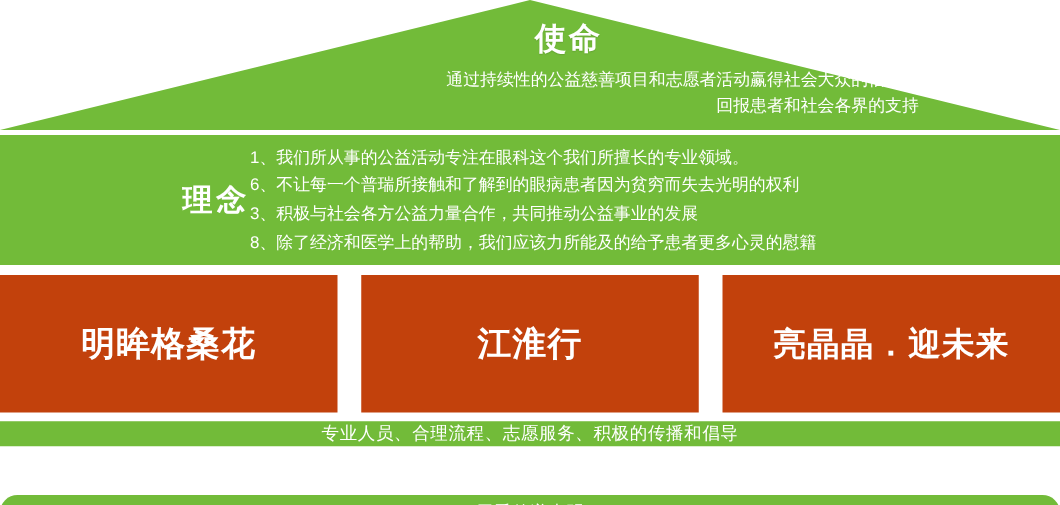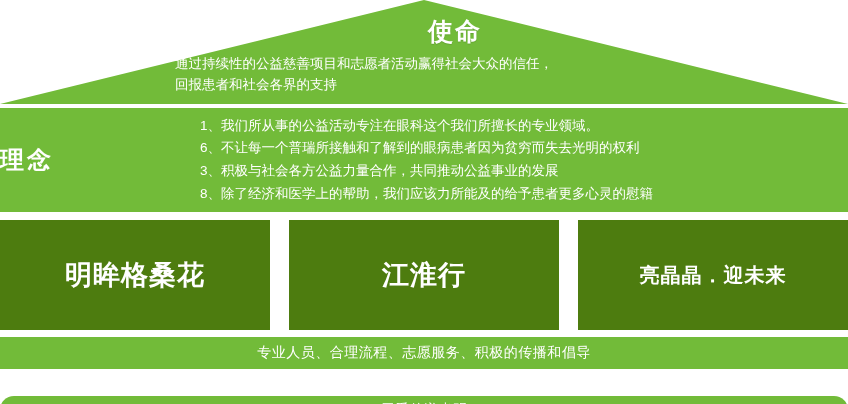--- a/index.html
+++ b/index.html
@@ -47,41 +47,41 @@
     font-weight: bold;
     letter-spacing: 2px;
     line-height: 1.05;
     text-shadow: 0 1px 1px rgba(0,0,0,0.12);
   }
   .roof-desc {
     margin-top: 10px;
     color: #ffffff;
     font-size: 13.5px;
     line-height: 1.55;
-    text-align: left;
+    text-align: right;
     width: 560px;
     font-weight: 500;
   }
   .roof-desc .line { display: block; white-space: nowrap; }
 
   
   .philosophy {
     position: absolute;
     left: 0;
     top: 108px;
     width: 848px;
     height: 104px;
     background: #72BB39;
     display: flex;
     align-items: center;
   }
   .philosophy-label {
     width: 200px;
     flex: 0 0 200px;
-    text-align: left;
+    text-align: right;
     color: #ffffff;
     font-size: 24px;
     font-weight: bold;
     letter-spacing: 3px;
   }
   .philosophy-list {
     flex: 1 1 auto;
     padding-right: 30px;
   }
   .philosophy-item {
@@ -98,52 +98,52 @@
     left: 0;
     top: 220px;
     width: 848px;
     height: 110px;
     display: flex;
     gap: 19px;
     padding: 0 0px;
   }
   .pillar {
     flex: 1 1 0;
-    background: #4d7c0f;
+    background: #c2410c;
     display: flex;
     align-items: center;
     justify-content: center;
     color: #ffffff;
     font-weight: bold;
     letter-spacing: 1px;
     text-align: left;
   }
   .pillar-label {
     font-size: 27px;
     line-height: 1;
     padding: 0 4px;
     white-space: nowrap;
   }
-  .pillar.narrow .pillar-label { font-size: 20px; }
+  .pillar.narrow .pillar-label { font-size: 26px; }
 
   
   .base-bar {
     position: absolute;
     left: 0;
     width: 848px;
     background: #72BB39;
     color: #ffffff;
     display: flex;
     align-items: center;
     justify-content: center;
     font-size: 14px;
     letter-spacing: 0.5px;
     font-weight: 500;
   }
-  .base-bar-1 { top: 337px; height: 32px; }
+  .base-bar-1 { top: 337px; height: 20px; }
   .base-bar-2 { top: 396px; height: 28px; border-radius: 14px; }
 </style>
 </head>
 <body>
 
 <div id="diagram">
 
   <div class="roof"></div>
   <div class="roof-inner">
     <div class="roof-title">使命</div>

